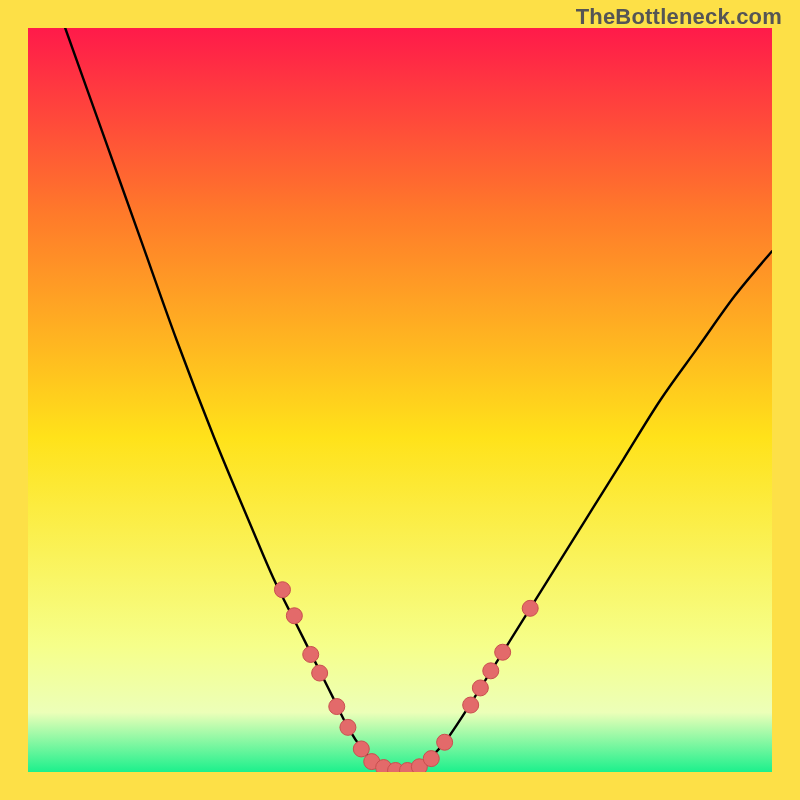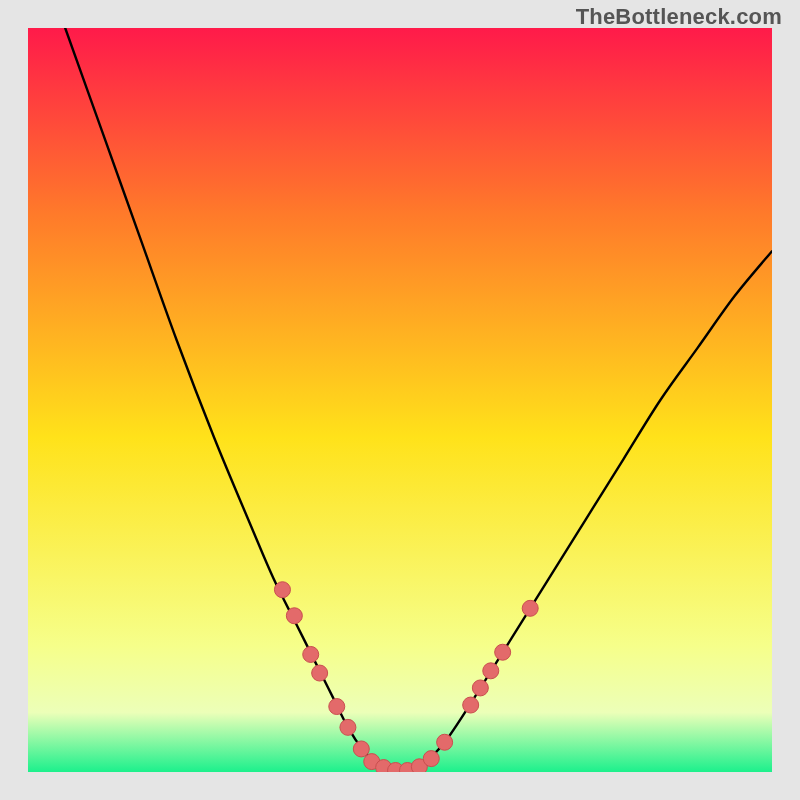--- a/index.html
+++ b/index.html
@@ -1,21 +1,21 @@
 <!DOCTYPE html>
 <html><head>
 <meta charset="utf-8">
 <style>
   * { margin: 0; padding: 0; box-sizing: border-box; }
   html, body { width: 800px; height: 800px; overflow: hidden; background: #000; }
   .frame {
     position: relative;
     width: 800px;
     height: 800px;
-    background: #e5e5e5;
+    background: #fde047;
   }
   .watermark {
     position: absolute;
     top: 4px;
     right: 18px;
     font-family: Arial, Helvetica, sans-serif;
     font-size: 22px;
     font-weight: 600;
     color: #555;
     letter-spacing: 0.2px;

